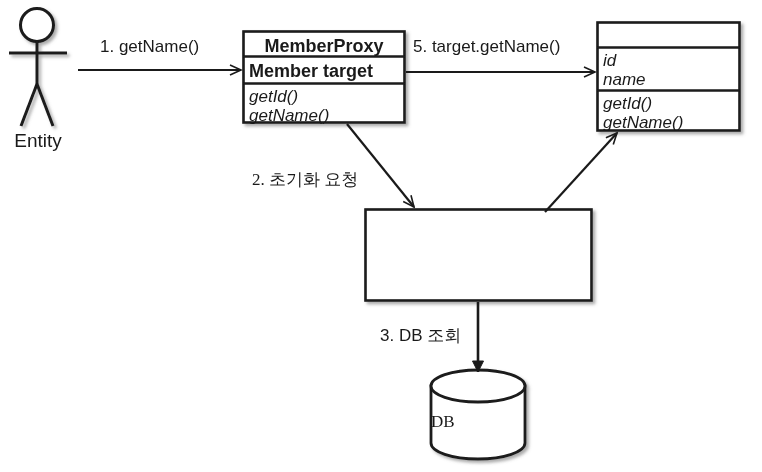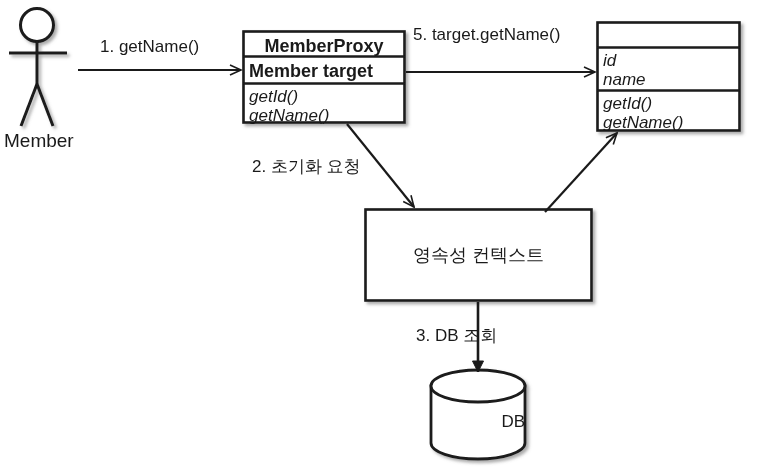--- a/index.html
+++ b/index.html
@@ -106,38 +106,37 @@
 
     <line x1="406" y1="72" x2="595" y2="72" stroke="#1a1a1a" stroke-width="2.2" marker-end="url(#arrowOpen)"></line>
 
     <line x1="347" y1="124" x2="414" y2="207" stroke="#1a1a1a" stroke-width="2.2" marker-end="url(#arrowOpen)"></line>
 
     <line x1="545" y1="212" x2="617" y2="133" stroke="#1a1a1a" stroke-width="2.2" marker-end="url(#arrowOpen)"></line>
 
     <line x1="478" y1="302" x2="478" y2="372" stroke="#1a1a1a" stroke-width="2.6" marker-end="url(#arrowSolid)"></line>
   </svg>
 
-  <div class="diagram-text actor-label" style="left:4px; top:131px; width:68px; text-align:center;">Member</div>
+  <div class="diagram-text actor-label" style="left:4px; top:131px; width:68px; text-align:center;">Entity</div>
 
   <div class="diagram-text class-attr-bold" style="left:249px; top:62px;">Member target</div>
   <div class="diagram-text class-title" style="left:244px; top:37px; width:160px;">MemberProxy</div>
   <div class="diagram-text class-member" style="left:249px; top:88px;">getId()</div>
   <div class="diagram-text class-member" style="left:249px; top:107px;">getName()</div>
 
   <div class="diagram-text class-member" style="left:603px; top:52px;">id</div>
   <div class="diagram-text class-member" style="left:603px; top:71px;">name</div>
   <div class="diagram-text class-member" style="left:603px; top:95px;">getId()</div>
   <div class="diagram-text class-member" style="left:603px; top:114px;">getName()</div>
 
-  <div class="diagram-text box-label" style="left:366px; top:246px; width:225px; text-align:center;">영속성 컨텍스트</div>
 
-  <div class="diagram-text db-label" style="left:431px; top:413px; width:94px; text-align:right;">DB</div>
+  <div class="diagram-text db-label" style="left:431px; top:413px; width:94px; text-align:left;font-family:Liberation Serif, serif;">DB</div>
 
   <div class="diagram-text edge-label" style="left:100px; top:38px;">1. getName()</div>
 
-  <div class="diagram-text edge-label" style="left:252px; top:158px;">2. 초기화 요청</div>
+  <div class="diagram-text edge-label" style="left:252px; top:171px;font-family:Liberation Serif, serif;">2. 초기화 요청</div>
 
-  <div class="diagram-text edge-label" style="left:380px; top:327px;margin-left:36px;">3. DB 조회</div>
+  <div class="diagram-text edge-label" style="left:380px; top:327px;">3. DB 조회</div>
 
 
-  <div class="diagram-text edge-label" style="left:413px; top:26px;">5. target.getName()</div>
+  <div class="diagram-text edge-label" style="left:413px; top:38px;">5. target.getName()</div>
 
 </div>
 
 </body></html>

